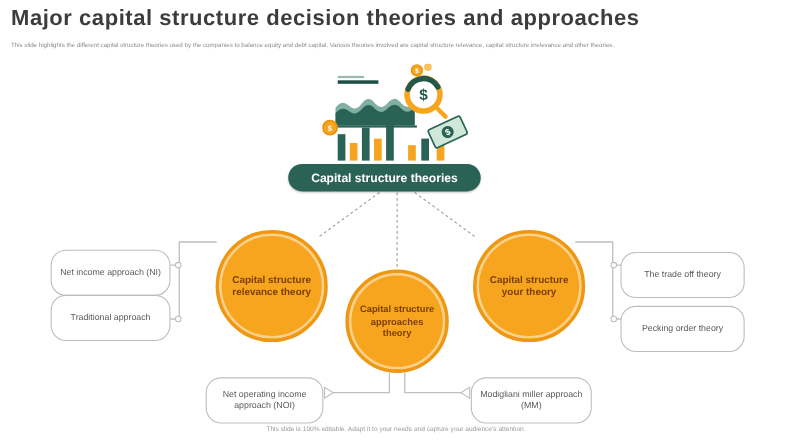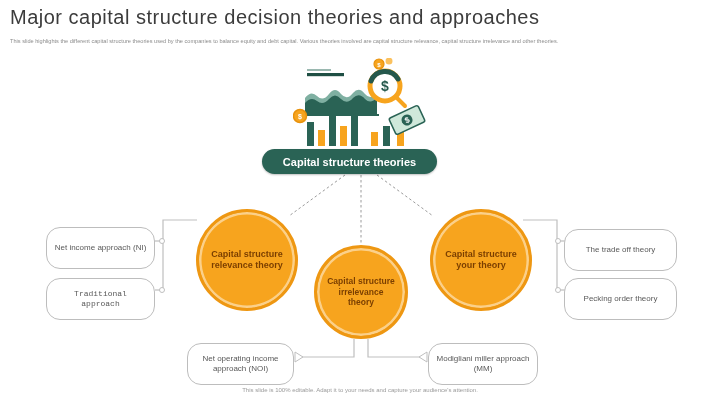--- a/index.html
+++ b/index.html
@@ -3,21 +3,21 @@
 <meta charset="utf-8">
 <style>
   html,body{margin:0;padding:0;background:#ffffff;}
   #slide{
     position:relative;width:720px;height:404px;background:#ffffff;
     font-family:"Liberation Sans", sans-serif;overflow:hidden;
     outline:1px solid #ececec;
   }
   .page-title{
     position:absolute;left:10px;top:6px;width:700px;
-    font-size:20px;font-weight:400;letter-spacing:.5px;color:#3c3c3c;
+    font-size:20px;font-weight:700;letter-spacing:.5px;color:#3c3c3c;
   }
   .page-subtitle{
     position:absolute;left:10px;top:38px;width:960px;
     font-size:8px;color:#8c8c8c;transform:scale(.7);transform-origin:left top;
     white-space:nowrap;
   }
   .footer-note{
     position:absolute;left:0;top:387px;width:720px;text-align:center;
     font-size:8px;color:#9a9a9a;transform:scale(.75);transform-origin:center top;
   }
@@ -37,21 +37,21 @@
   }
   #circle-relevance{left:196px;top:209px;width:102px;height:102px;}
   #circle-irrelevance{left:314px;top:245px;width:94px;height:94px;font-size:8.5px;}
   #circle-other{left:430px;top:209px;width:102px;height:102px;}
   .approach-box{
     position:absolute;background:#ffffff;border:1px solid #bdbdbd;border-radius:14px;
     display:flex;align-items:center;justify-content:center;text-align:center;
     font-size:8px;color:#595959;line-height:1.2;padding:20px 6px;box-sizing:border-box;
   }
   #box-ni{left:46px;top:227px;width:109px;height:28px;}
-  #box-traditional{left:46px;top:278px;width:109px;height:24px;font-family:Liberation Mono, monospace;}
+  #box-traditional{left:46px;top:268px;width:109px;height:24px;}
   #box-tradeoff{left:564px;top:229px;width:113px;height:25px;}
   #box-pecking{left:564px;top:278px;width:113px;height:25px;}
   #box-noi{left:187px;top:343px;width:107px;height:29px;}
   #box-mm{left:428px;top:343px;width:110px;height:29px;}
   .overlay{position:absolute;left:0;top:0;pointer-events:none;}
 </style>
 </head>
 <body>
 
 <div id="slide">
@@ -133,21 +133,21 @@
       <circle cx="558" cy="241" r="2.5"></circle>
       <circle cx="558" cy="290" r="2.5"></circle>
       <path d="M295,352 L303,357 L295,362 Z"></path>
       <path d="M427,352 L419,357 L427,362 Z"></path>
     </g>
   </svg>
 
   <div class="center-banner">Capital structure theories</div>
 
   <div class="theory-circle" id="circle-relevance">Capital structure relevance theory</div>
-  <div class="theory-circle" id="circle-irrelevance">Capital structure irrelevance theory</div>
+  <div class="theory-circle" id="circle-irrelevance">Capital structure approaches theory</div>
   <div class="theory-circle" id="circle-other">Capital structure your theory</div>
 
   <div class="approach-box" id="box-ni">Net income approach (NI)</div>
   <div class="approach-box" id="box-traditional">Traditional approach</div>
   <div class="approach-box" id="box-pecking">Pecking order theory</div>
   <div class="approach-box" id="box-tradeoff">The trade off theory</div>
   <div class="approach-box" id="box-mm">Modigliani miller approach (MM)</div>
   <div class="approach-box" id="box-noi">Net operating income approach (NOI)</div>
 
   <div class="footer-note">This slide is 100% editable. Adapt it to your needs and capture your audience's attention.</div>

